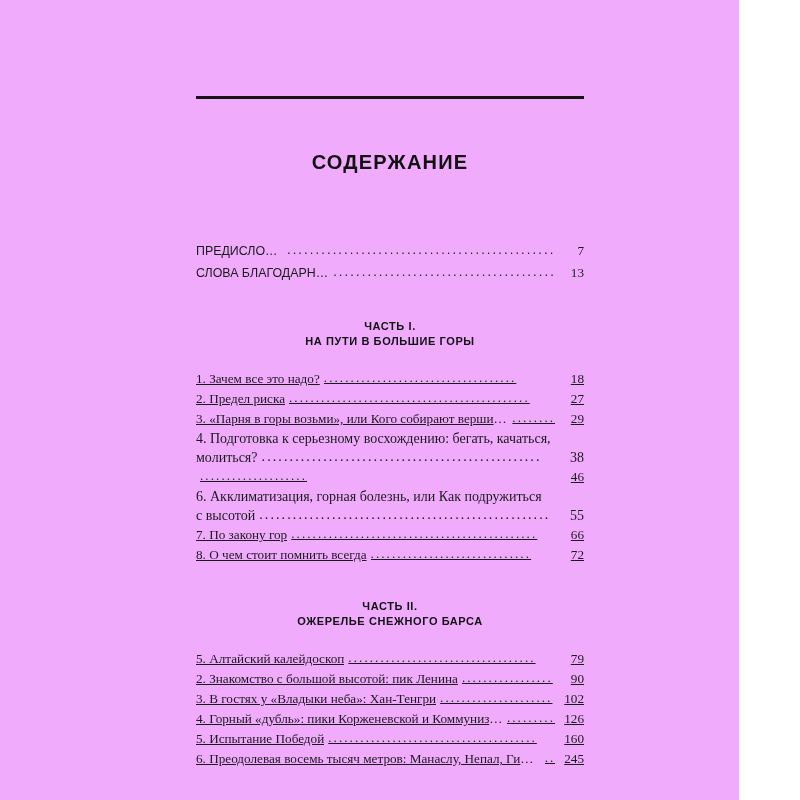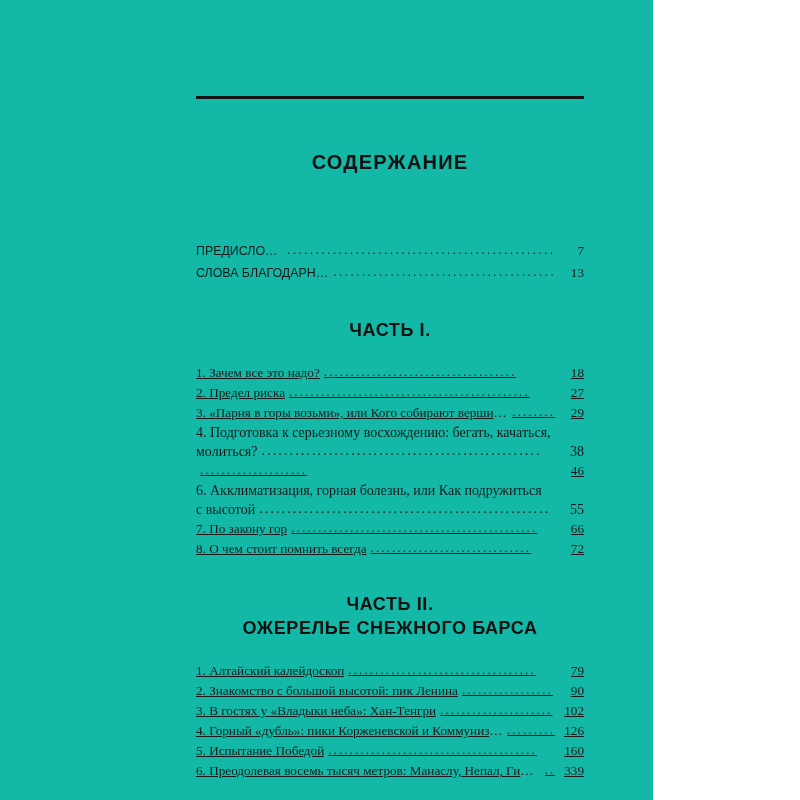--- a/index.html
+++ b/index.html
@@ -9,23 +9,23 @@
   }
   body {
     width: 800px;
     height: 800px;
     font-family: "Liberation Serif", serif;
     color: #1a1a1a;
     overflow: hidden;
   }
   .page {
     position: relative;
-    width: 653px;
+    width: 739px;
     height: 800px;
-    background: #14b8a6;
+    background: #f0abfc;
   }
   .content {
     position: absolute;
     left: 196px;
     top: 0;
     width: 388px;
   }
   .top-rule {
     margin-top: 96px;
     height: 3px;
@@ -80,21 +80,21 @@
   }
   .front-matter .page-no {
     font-family: "Liberation Serif", serif;
     font-size: 13.2px;
   }
   .part {
     margin-top: 36px;
     text-align: center;
     font-family: "Liberation Sans", sans-serif;
     font-weight: bold;
-    font-size: 18px;
+    font-size: 11px;
     letter-spacing: 0.6px;
     color: #111111;
   }
   .part .part-num {
     display: block;
     margin-bottom: 3px;
   }
   .part .part-title {
     display: block;
   }
@@ -155,20 +155,21 @@
       </div>
       <div class="toc-line">
         <span class="label">СЛОВА БЛАГОДАРНОСТИ</span>
         <span class="leader">.............................................</span>
         <span class="page-no">13</span>
       </div>
     </div>
 
     <div class="part">
       <span class="part-num">ЧАСТЬ I.</span>
+      <span class="part-title">НА ПУТИ В БОЛЬШИЕ ГОРЫ</span>
     </div>
 
     <div class="chapters">
       <div class="toc-line">
         <span class="label">1. Зачем все это надо?</span>
         <span class="leader">....................................</span>
         <span class="page-no">18</span>
       </div>
       <div class="toc-line">
         <span class="label">2. Предел риска</span>
@@ -212,21 +213,21 @@
       </div>
     </div>
 
     <div class="part">
       <span class="part-num">ЧАСТЬ II.</span>
       <span class="part-title">ОЖЕРЕЛЬЕ СНЕЖНОГО БАРСА</span>
     </div>
 
     <div class="chapters">
       <div class="toc-line">
-        <span class="label">1. Алтайский калейдоскоп</span>
+        <span class="label">5. Алтайский калейдоскоп</span>
         <span class="leader">...................................</span>
         <span class="page-no">79</span>
       </div>
       <div class="toc-line">
         <span class="label">2. Знакомство с большой высотой: пик Ленина</span>
         <span class="leader">.................</span>
         <span class="page-no">90</span>
       </div>
       <div class="toc-line">
         <span class="label">3. В гостях у «Владыки неба»: Хан-Тенгри</span>
@@ -239,18 +240,18 @@
         <span class="page-no">126</span>
       </div>
       <div class="toc-line">
         <span class="label">5. Испытание Победой</span>
         <span class="leader">.......................................</span>
         <span class="page-no">160</span>
       </div>
       <div class="toc-line">
         <span class="label">6. Преодолевая восемь тысяч метров: Манаслу, Непал, Гималаи</span>
         <span class="leader">..</span>
-        <span class="page-no">339</span>
+        <span class="page-no">245</span>
       </div>
     </div>
 
   </div>
 </div>
 
 </body></html>

